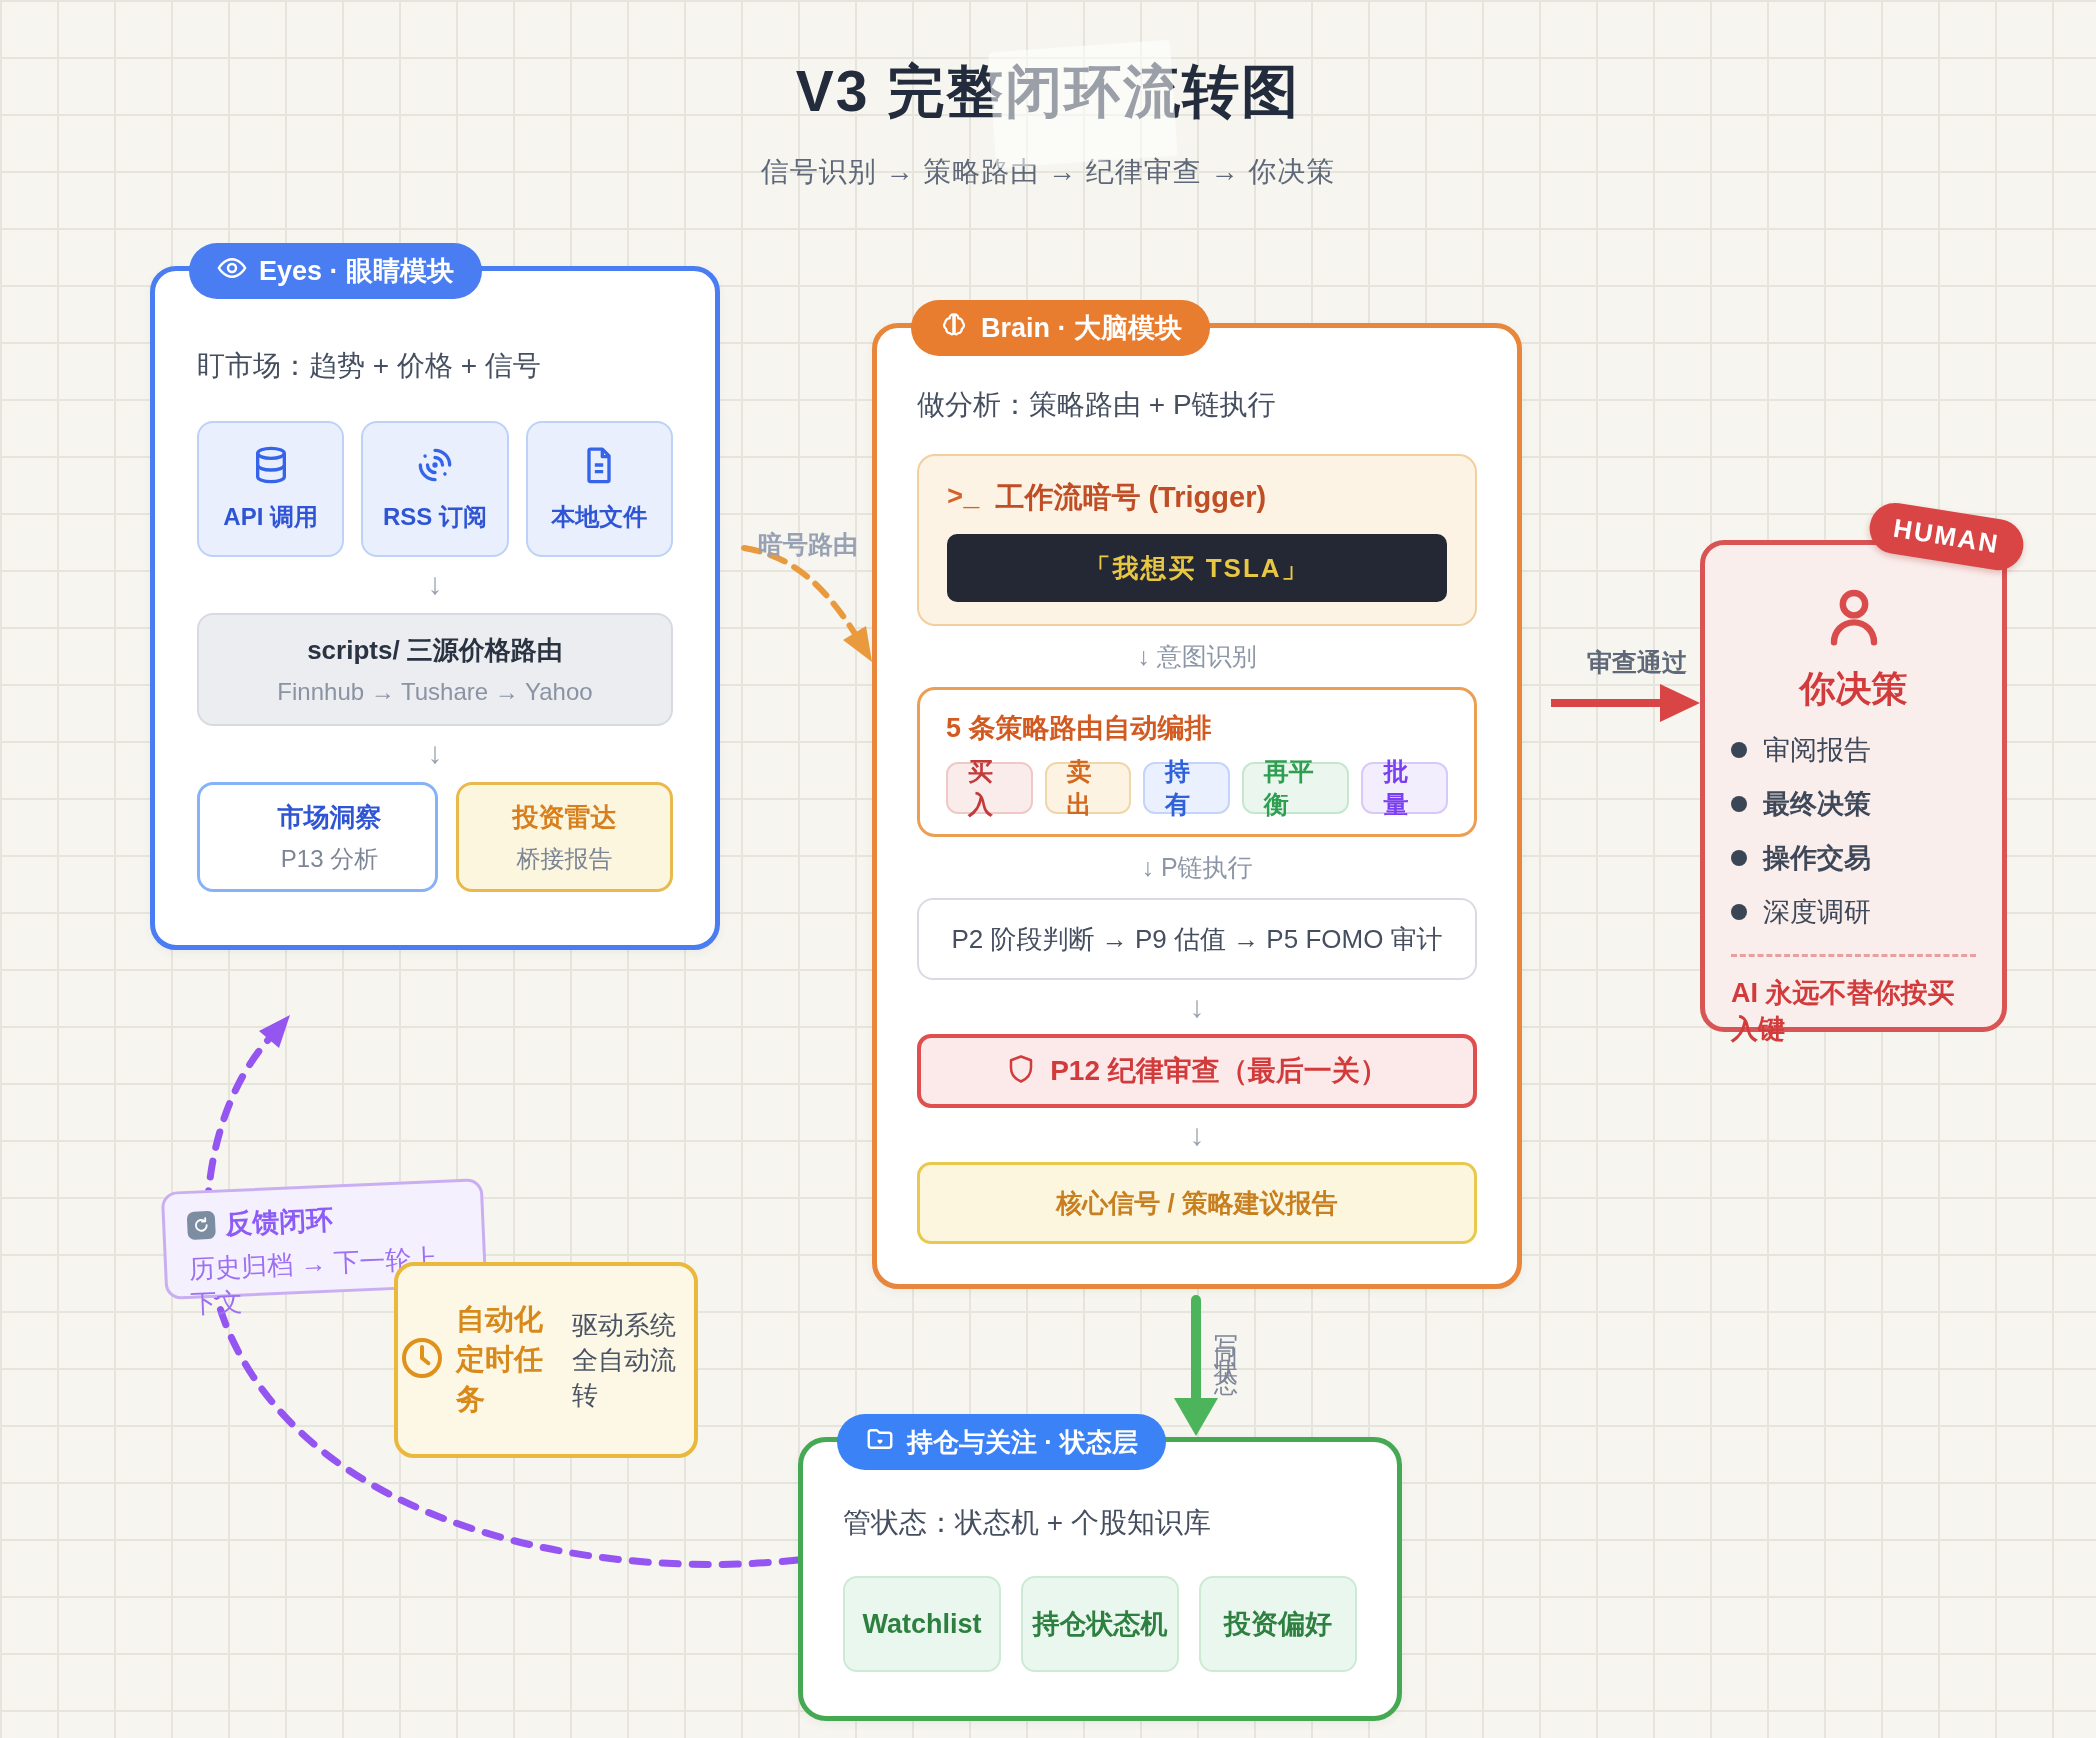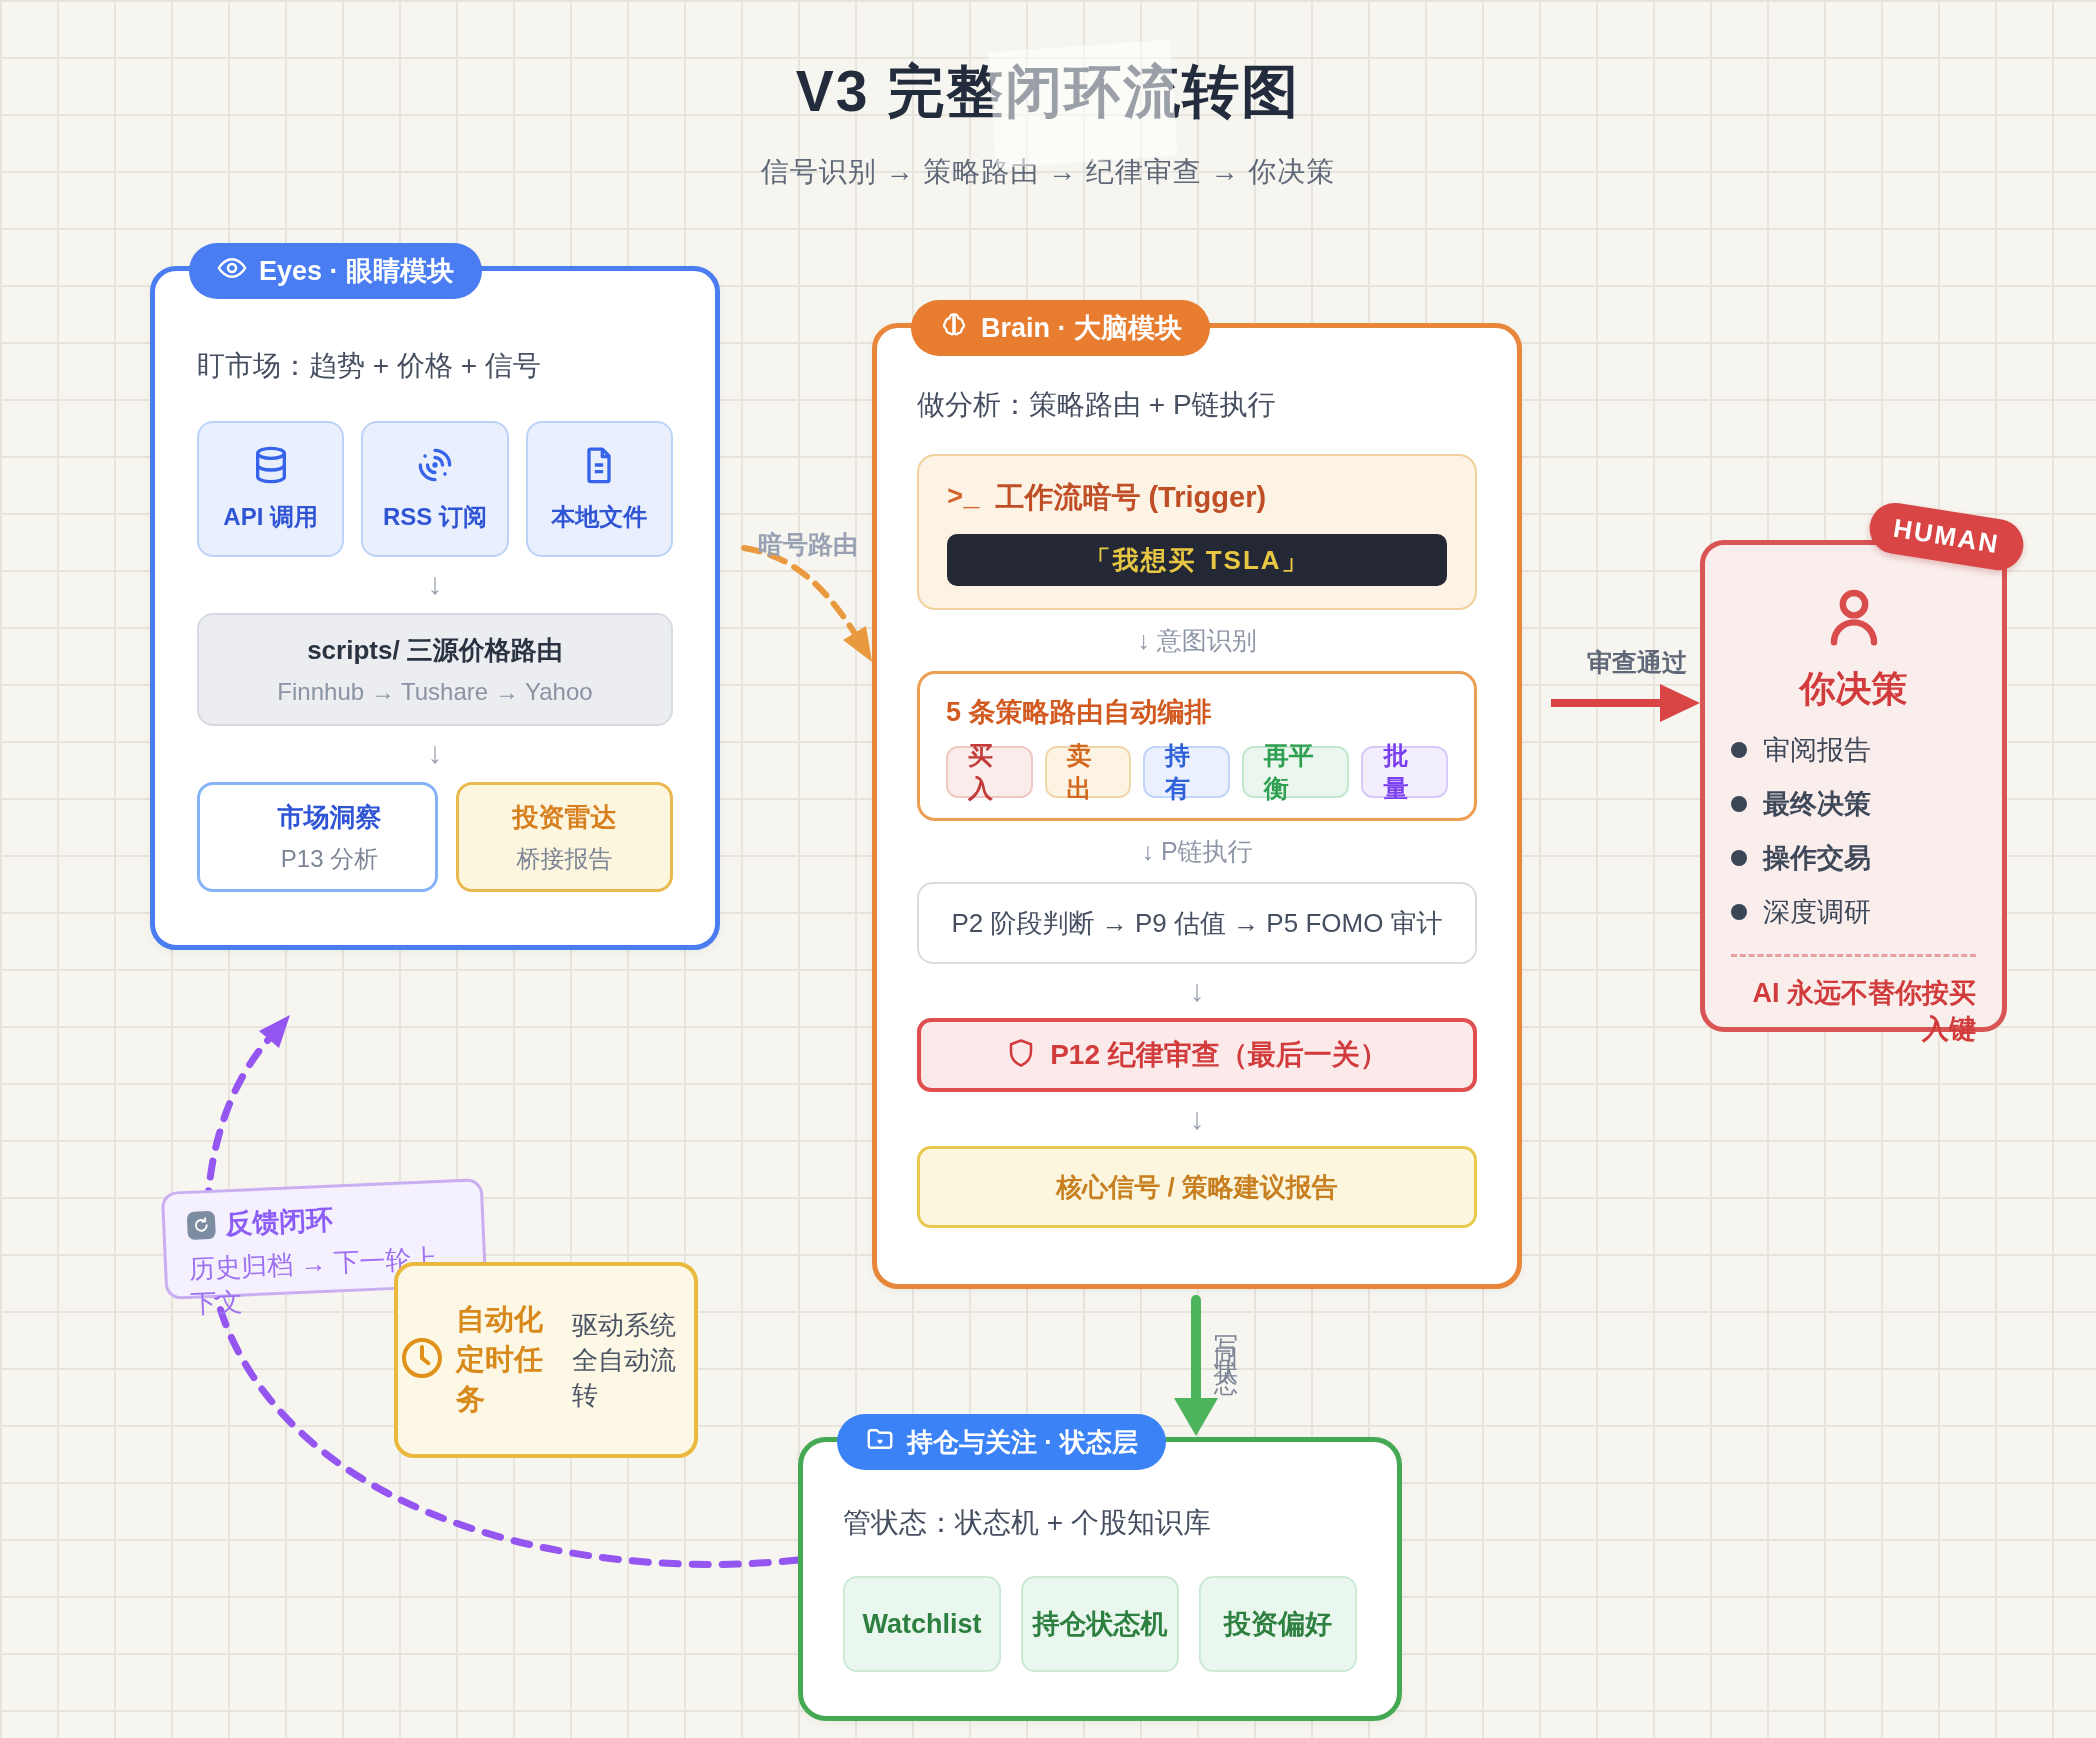--- a/index.html
+++ b/index.html
@@ -52,21 +52,21 @@
   .out-sub{font-size:24px;color:#7c8596;}
 
   
   .brain{left:872px;top:323px;width:650px;height:966px;border:5px solid #e8873b;padding:44px 40px 0;box-sizing:border-box;}
   .brain .badge{background:#e87c2f;}
   .brain .module-heading{margin:14px 0 30px;}
   .trigger-box{background:#fdf3e4;border:2px solid #f2cf9c;border-radius:18px;padding:22px 28px;}
   .trigger-head{display:flex;align-items:center;gap:16px;}
   .prompt{font-family:"Liberation Mono","DejaVu Sans Mono",monospace;font-size:27px;font-weight:800;color:#d4622a;}
   .trigger-title{font-size:29px;font-weight:800;color:#bf4e26;}
-  .cmd-box{margin-top:16px;height:52px;background:#232834;border-radius:10px;
+  .cmd-box{margin-top:16px;height:68px;background:#232834;border-radius:10px;
     display:flex;align-items:center;justify-content:center;}
   .cmd-text{font-size:26px;font-weight:700;color:#e8c743;letter-spacing:2px;}
   .routes-box{border:3px solid #ec9f53;border-radius:18px;background:#fff;padding:20px 26px;}
   .routes-title{font-size:27px;font-weight:800;color:#d2591f;}
   .chip-row{display:flex;gap:12px;margin-top:16px;}
   .chip{height:48px;padding:0 20px;border-radius:12px;display:flex;align-items:center;justify-content:center;
     font-size:25px;font-weight:800;}
   .chip.buy{color:#c23a3a;background:#faeceb;border:2px solid #efc9c6;}
   .chip.sell{color:#d2691f;background:#fdf3e3;border:2px solid #f0d7a9;}
   .chip.hold{color:#2f62d9;background:#eaf0fd;border:2px solid #c3d5f8;}
@@ -90,21 +90,21 @@
     transform:rotate(9deg);box-shadow:0 3px 6px rgba(150,30,30,.25);}
   .person-wrap{text-align:center;margin-top:10px;}
   .person-wrap svg{width:64px;height:64px;}
   .human-title{text-align:center;font-size:36px;font-weight:800;color:#d23b3b;margin-top:12px;}
   .human-list{margin-top:14px;}
   .human-item{display:flex;align-items:center;gap:16px;margin:18px 0;}
   .bullet{width:16px;height:16px;border-radius:50%;background:#3a4556;flex:none;}
   .human-item-label{font-size:27px;color:#3e4858;}
   .human-item.bold .human-item-label{font-weight:800;}
   .human-divider{border:none;border-top:3px dashed #e79f9f;margin:24px 0 18px;}
-  .human-note{font-size:27px;font-weight:800;color:#d23b3b;text-align:right;line-height:1.35;margin-top:7px;}
+  .human-note{font-size:27px;font-weight:800;color:#d23b3b;text-align:left;line-height:1.35;margin-top:7px;}
 
   
   .state{left:798px;top:1437px;width:604px;height:284px;border:5px solid #45a852;padding:48px 40px 0;box-sizing:border-box;border-radius:28px;}
   .state .badge{background:#3b82f6;font-size:26px;}
   .state .module-heading{margin:14px 0 0;}
   .state-row{display:flex;gap:20px;margin-top:34px;}
   .state-card{flex:1;height:92px;background:#eaf7ee;border:2px solid #cdebd4;border-radius:14px;
     display:flex;align-items:center;justify-content:center;font-size:27px;font-weight:800;color:#2e8040;}
 
   

